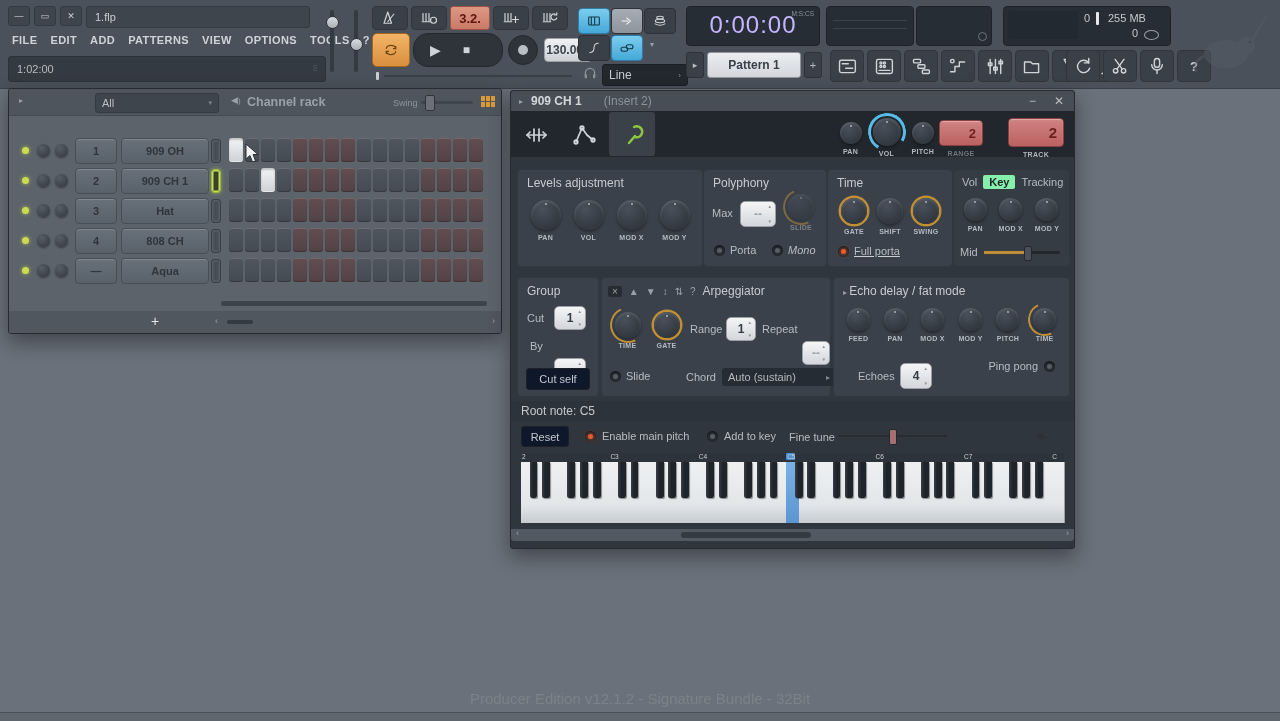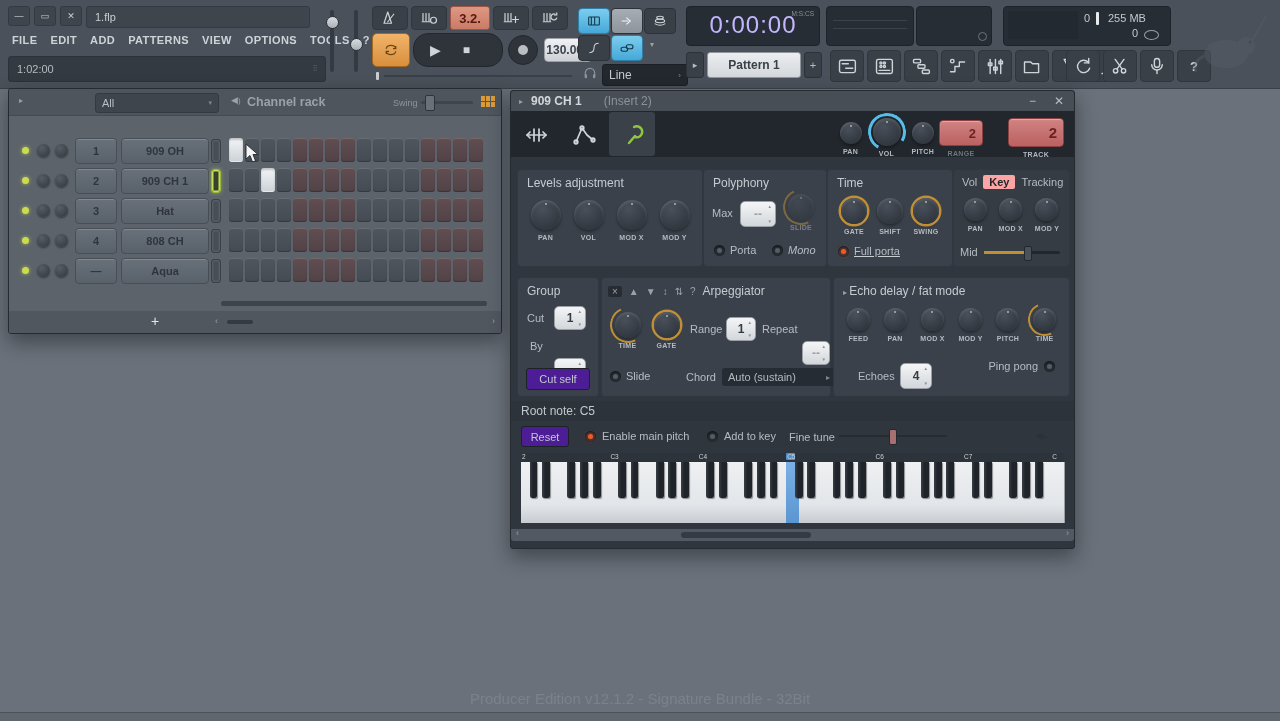--- a/index.html
+++ b/index.html
@@ -87,24 +87,24 @@
   .klabel{font-size:7px;font-weight:bold;color:#b4bac1;letter-spacing:.3px;margin-top:4px;white-space:nowrap;}
   .valbox{position:relative;background:linear-gradient(#f4f5f6,#d3d7db);border-radius:5px;border:1px solid #9aa0a6;
     color:#343b42;font-size:12px;font-weight:bold;display:flex;align-items:center;justify-content:center;}
   .valbox::before{content:'▲';position:absolute;right:3px;top:2px;font-size:4.5px;color:#8a9198;}
   .valbox::after{content:'▼';position:absolute;right:3px;bottom:2px;font-size:4.5px;color:#8a9198;}
   .valbox.dim{color:#9aa1a8;}
   .radio{position:relative;width:11px;height:11px;border-radius:50%;background:#262c32;box-shadow:inset 0 1px 2px rgba(0,0,0,.6);}
   .radio::after{content:'';position:absolute;left:50%;top:50%;width:5px;height:5px;margin:-2.5px 0 0 -2.5px;border-radius:50%;background:#565d65;}
   .radio.lit::after{background:#f05a28;box-shadow:0 0 5px #f05a28;}
   .rlabel{font-size:11px;color:#b6bcc2;}
-  .darkbtn{background:#4c1d95;border:1px solid #1d2227;border-radius:3px;color:#c3c8ce;font-size:11px;
+  .darkbtn{background:#0f172a;border:1px solid #1d2227;border-radius:3px;color:#c3c8ce;font-size:11px;
     display:flex;align-items:center;justify-content:center;}
   .seg{font-size:11px;color:#b6bcc2;}
-  .seg.sel{background:#fca5a5;color:#20262c;font-weight:bold;border-radius:2px;padding:1px 6px;}
+  .seg.sel{background:#86efac;color:#20262c;font-weight:bold;border-radius:2px;padding:1px 6px;}
   .badge{background:linear-gradient(#d08282,#bb6161);border:1px solid #8e4040;border-radius:4px;color:#6e1f1f;
     font-weight:bold;display:flex;align-items:center;justify-content:flex-end;padding:0 6px;
     box-shadow:inset 0 1px 1px rgba(255,255,255,.35);}
   .darkbar{background:#2d333a;}
   
   .kb{position:absolute;background:#2d333a;}
   .kb-labels{position:absolute;left:0;top:0;right:0;height:9px;}
   .oct{position:absolute;top:0;font-size:6.5px;color:#cdd2d6;padding-left:1px;}
   .oct.hl{background:#4d8ecf;border-radius:1px;}
   .kb-keys{position:absolute;left:0;top:9px;right:0;bottom:0;}

